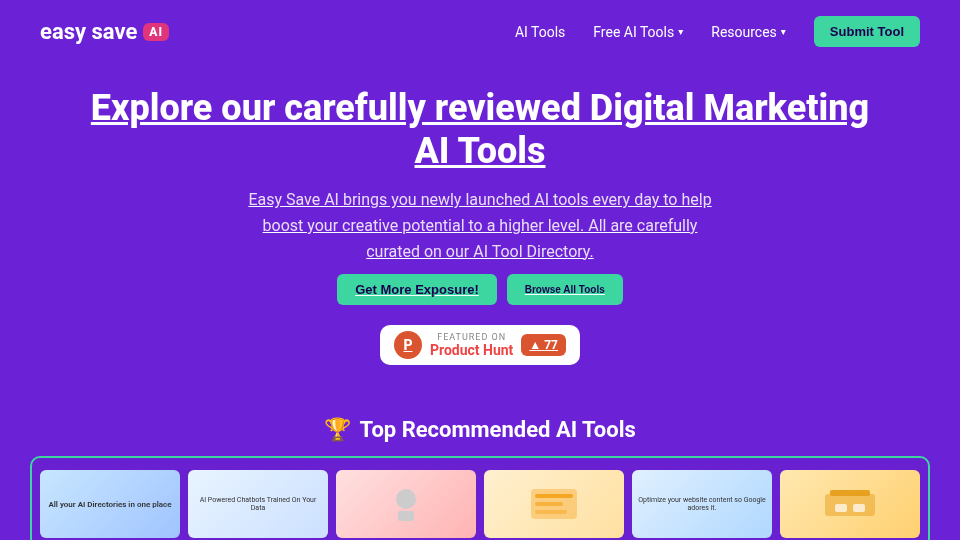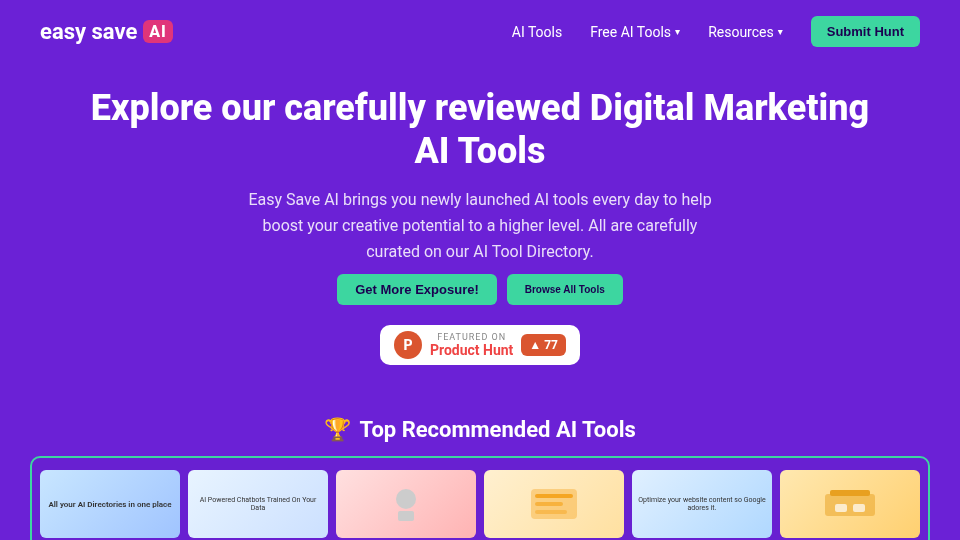--- a/index.html
+++ b/index.html
@@ -24,21 +24,21 @@
       display: flex;
       align-items: center;
       gap: 6px;
       font-size: 22px;
       font-weight: 700;
       color: white;
     }
     .logo-badge {
       background: #e0357a;
       color: white;
-      font-size: 16px;
+      font-size: 12px;
       font-weight: 800;
       padding: 2px 6px;
       border-radius: 6px;
       letter-spacing: 1px;
     }
     nav {
       display: flex;
       align-items: center;
       gap: 28px;
     }
@@ -62,20 +62,21 @@
       padding: 8px 16px;
       border-radius: 6px;
       border: none;
       cursor: pointer;
     }
 
     
     .hero {
       text-align: center;
       padding: 24px 40px 16px;
+      text-decoration: underline;
     }
     .hero h1 {
       font-size: 36px;
       font-weight: 800;
       line-height: 1.2;
       color: white;
       margin-bottom: 14px;
     }
     .hero p.sub {
       font-size: 16px;
@@ -272,21 +273,21 @@
       <span>AI Tools</span>
     </a>
     <a class="nav-link" href="#">
       <span>Free AI Tools</span>
       <span class="arrow">▾</span>
     </a>
     <a class="nav-link" href="#">
       <span>Resources</span>
       <span class="arrow">▾</span>
     </a>
-    <button class="submit-btn">Submit Hunt</button>
+    <button class="submit-btn">Submit Tool</button>
   </nav>
 </header>
 
 <section class="hero">
   <h1>
     <span>Explore our carefully reviewed Digital Marketing</span><br>
     <span>AI Tools</span>
   </h1>
   <p class="sub">Easy Save AI brings you newly launched AI tools every day to help boost your creative potential to a higher level. All are carefully curated on our AI Tool Directory.</p>
   <div class="hero-buttons">

